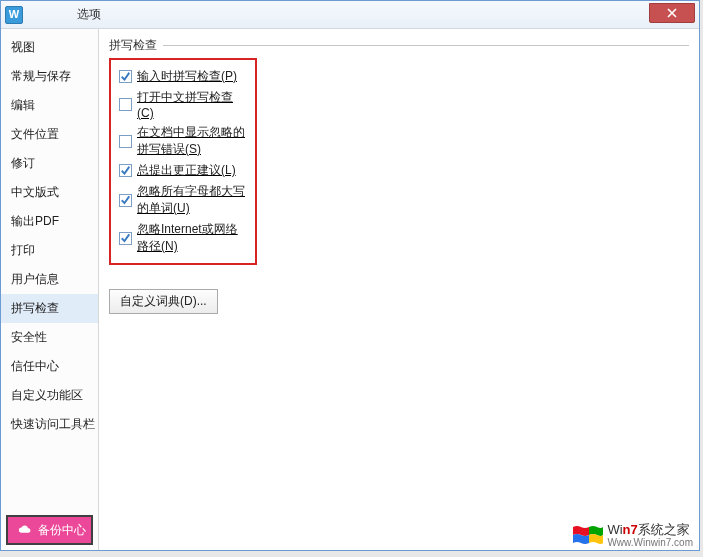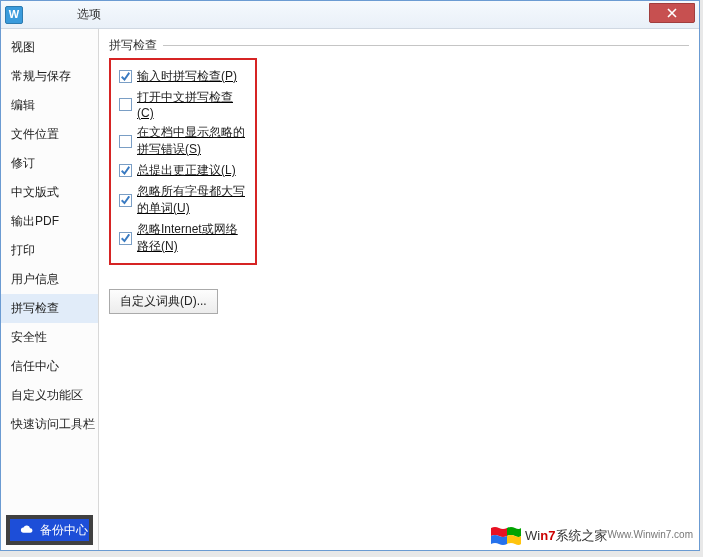--- a/index.html
+++ b/index.html
@@ -69,27 +69,27 @@
       cursor: pointer;
       white-space: nowrap;
     }
     .sidebar-item.selected {
       background: #e1ecf9;
     }
     .sidebar-spacer { flex:1; }
     .backup-btn {
       margin: 5px;
       height: 30px;
-      background: #1d4ed8;
+      background: #ec4899;
       color: #fff;
       display: flex;
       align-items: center;
       padding-left: 10px;
       font-size: 12px;
-      border: 4px solid #404040;
+      border: 2px solid #404040;
       cursor: pointer;
       gap:6px;
     }
     .backup-btn svg { width:14px; height:14px; }
     .content {
       flex: 1;
       padding: 8px 10px;
       position: relative;
     }
     .fieldset-label {
@@ -149,21 +149,21 @@
       bottom: 2px;
       display: flex;
       align-items: center;
       gap: 4px;
       font-size: 12px;
     }
     .watermark .flag {
       width: 32px; height: 24px;
       display: flex; align-items:center; justify-content:center;
     }
-    .watermark .wmtext { display:flex; line-height:1.1; }
+    .watermark .wmtext { display:flex; flex-direction:column; line-height:1.1; }
     .watermark .wmtext .l1 { color:#333; font-size:13px; }
     .watermark .wmtext .l1 .red{ color:#c00; font-weight:bold; }
     .watermark .wmtext .l2 { color:#777; font-size:10px; }
   </style>
 </head>
 <body>
 
 <div class="window">
   <div class="titlebar">
     <div class="app-icon">

